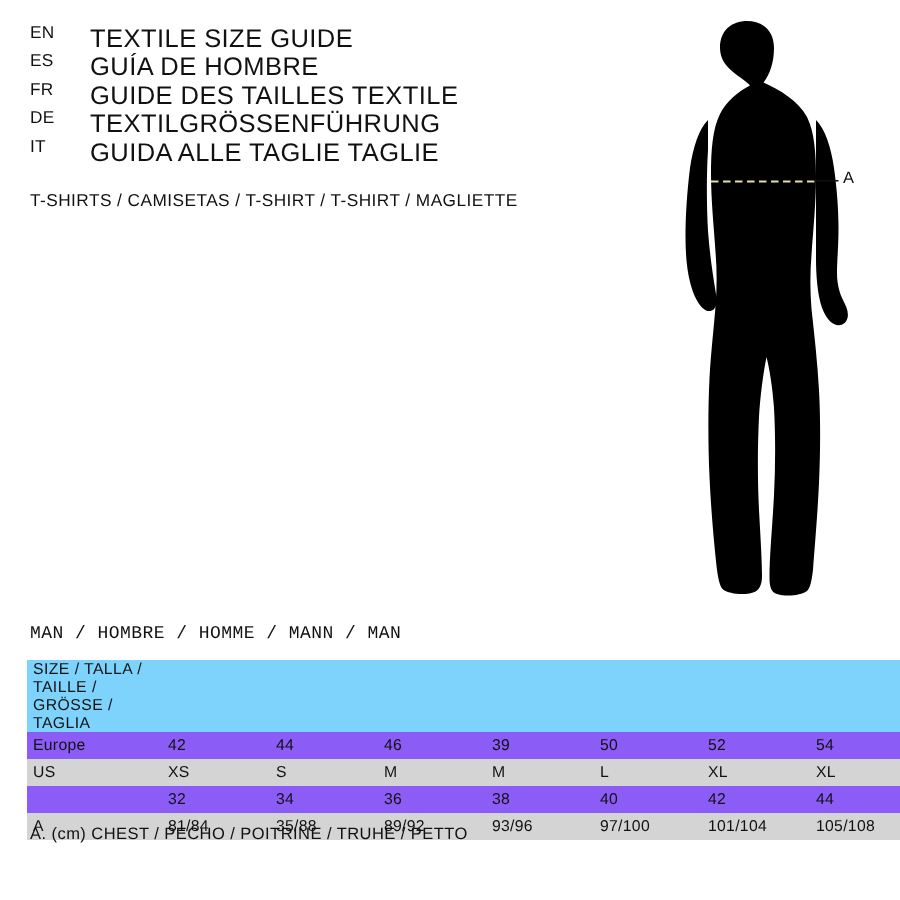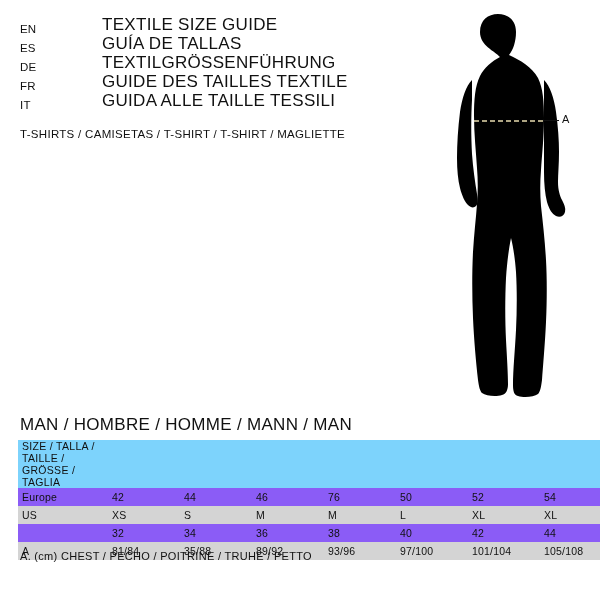--- a/index.html
+++ b/index.html
@@ -23,23 +23,22 @@
 
   
   .lang-block {
     position: absolute;
     left: 20px;
     top: 16px;
     width: 380px;
   }
   .lang-row {
     display: flex;
-    align-items: flex-end;
+    align-items: flex-start;
     height: 19px;
-    gap: 42px;
   }
   .lang-code {
     width: 40px;
     font-size: 11.5px;
     letter-spacing: 0.2px;
     color: #111111;
   }
   .lang-text {
     font-size: 17px;
     letter-spacing: 0.3px;
@@ -88,24 +87,25 @@
     width: 16px;
     height: 1px;
     background: #111111;
   }
 
   
   .man-heading {
     position: absolute;
     left: 20px;
     top: 415px;
-    font-size: 17px;
+    font-size: 12px;
     letter-spacing: 0.3px;
     color: #111111;
     white-space: nowrap;
+    font-family: Liberation Mono, monospace;
   }
 
   
   .size-table {
     position: absolute;
     left: 18px;
     top: 440px;
     width: 564px;
     border-collapse: collapse;
     table-layout: fixed;
@@ -152,33 +152,33 @@
 
 <div class="page">
 
   <div class="lang-block">
     <div class="lang-row">
       <span class="lang-code">EN</span>
       <span class="lang-text">TEXTILE SIZE GUIDE</span>
     </div>
     <div class="lang-row">
       <span class="lang-code">ES</span>
-      <span class="lang-text">GUÍA DE TALLAS</span>
+      <span class="lang-text">GUÍA DE HOMBRE</span>
+    </div>
+    <div class="lang-row">
+      <span class="lang-code">FR</span>
+      <span class="lang-text">GUIDE DES TAILLES TEXTILE</span>
     </div>
     <div class="lang-row">
       <span class="lang-code">DE</span>
       <span class="lang-text">TEXTILGRÖSSENFÜHRUNG</span>
     </div>
     <div class="lang-row">
-      <span class="lang-code">FR</span>
-      <span class="lang-text">GUIDE DES TAILLES TEXTILE</span>
-    </div>
-    <div class="lang-row">
       <span class="lang-code">IT</span>
-      <span class="lang-text">GUIDA ALLE TAILLE TESSILI</span>
+      <span class="lang-text">GUIDA ALLE TAGLIE TAGLIE</span>
     </div>
   </div>
 
   <div class="cat-block">
     <div class="cat-line">T-SHIRTS / CAMISETAS / T-SHIRT / T-SHIRT / MAGLIETTE</div>
   </div>
 
   <div class="figure-wrap">
     <svg width="185" height="400" viewBox="0 0 185 400">
       <path fill="#000000" d="
@@ -253,21 +253,21 @@
         <td class="col-v"></td>
         <td class="col-v"></td>
         <td class="col-v"></td>
 
       </tr>
       <tr class="row-light">
         <td class="col-label">Europe</td>
         <td class="col-v">42</td>
         <td class="col-v">44</td>
         <td class="col-v">46</td>
-        <td class="col-v">76</td>
+        <td class="col-v">39</td>
         <td class="col-v">50</td>
         <td class="col-v">52</td>
         <td class="col-v">54</td>
 
       </tr>
       <tr class="row-mid">
         <td class="col-label">US</td>
         <td class="col-v">XS</td>
         <td class="col-v">S</td>
         <td class="col-v">M</td>

